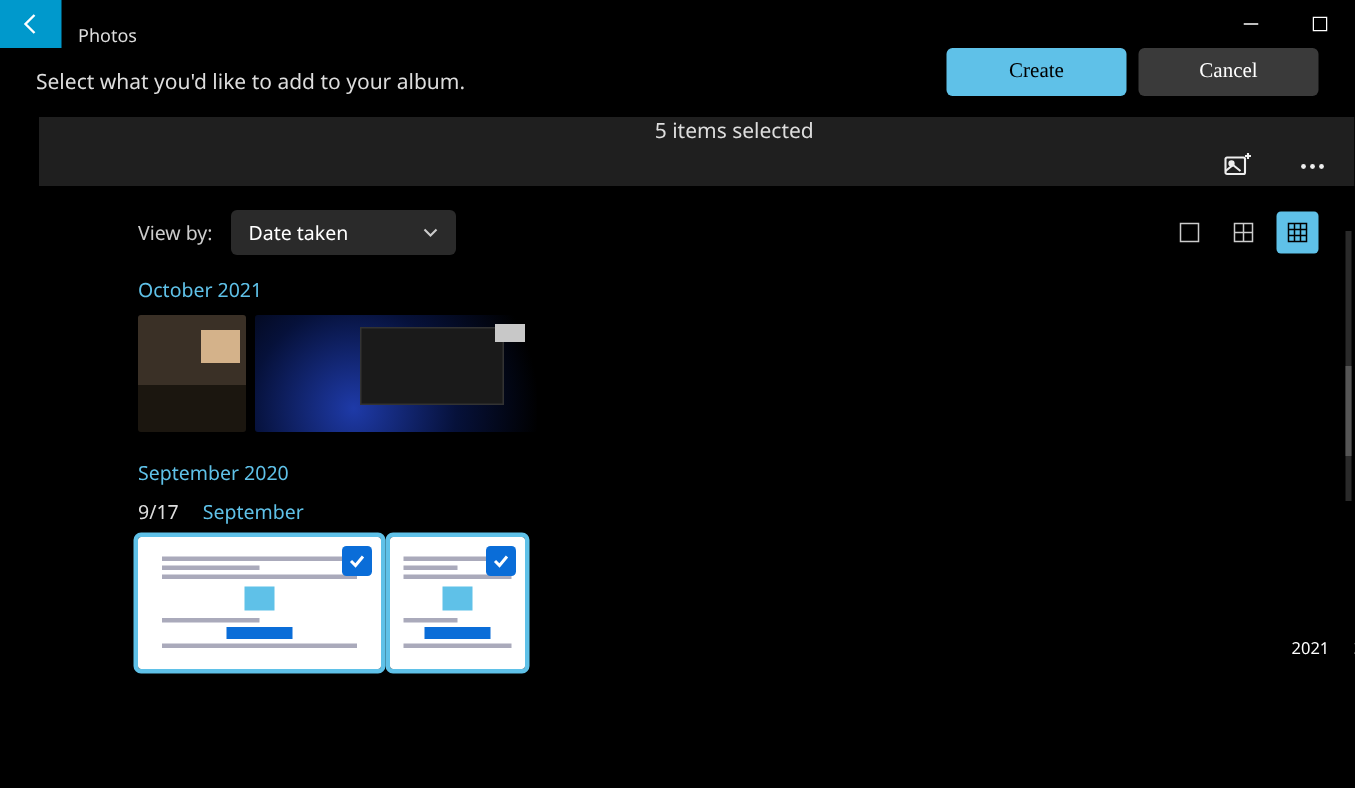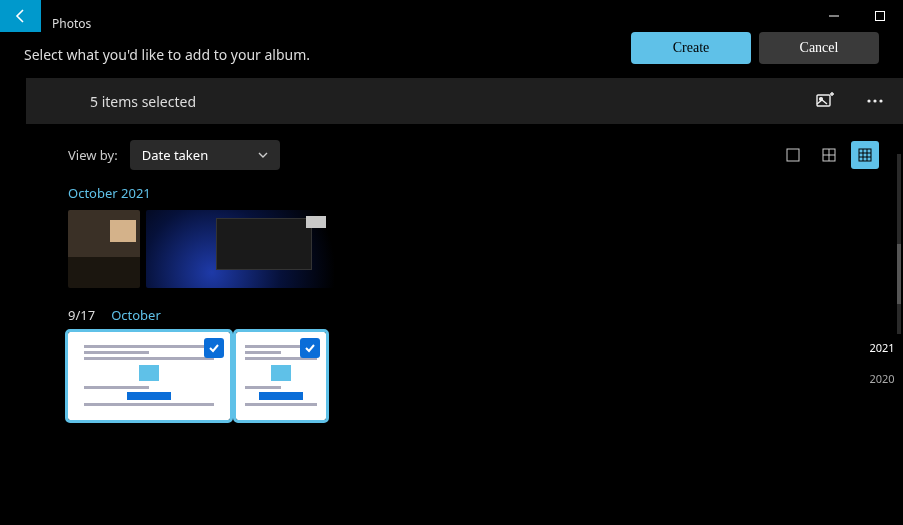--- a/index.html
+++ b/index.html
@@ -46,26 +46,27 @@
   }
   .btn-primary { background: #5fc1e8; color: #000; }
   .btn-secondary { background: #3a3a3a; color: #fff; }
   .selection-bar {
     margin: 8px 0 0 26px;
     height: 46px;
     background: #1f1f1f;
     display: flex;
     align-items: center;
     padding: 0 14px 0 64px;
+    flex-direction: column;
   }
   .sel-count { font-size: 14px; color: #ddd; }
   .sel-actions { margin-left: auto; display: flex; align-items: center; gap: 22px; }
   .icon-btn { cursor: pointer; display:flex; align-items:center; justify-content:center; width:28px; height:28px; }
   .content {
-    padding: 16px 24px 0 68px;
+    padding: 16px 24px 0 92px;
     position: relative;
   }
   .viewby-row { display: flex; align-items: center; gap: 12px; margin-bottom: 14px; }
   .viewby-label { font-size: 13px; color: #ccc; }
   .dropdown {
     background: #2a2a2a; border-radius: 4px;
     padding: 6px 12px; font-size: 13px;
     display: flex; align-items: center; gap: 50px;
     cursor: pointer;
   }
@@ -102,21 +103,21 @@
     display:flex; align-items:center; justify-content:center;
   }
   .doc-inner{width:80%;height:70%;display:flex;flex-direction:column;gap:3px;}
   .doc-line{height:3px;background:#aab;}
   .doc-line.short{width:50%;}
   .doc-inner .folder{width:20px;height:16px;background:#5fc1e8;align-self:center;margin:2px 0;}
   .doc-inner .bluebtn{width:44px;height:8px;background:#0a6dd8;align-self:center;}
   .thumb-doc2 { width: 90px; height: 88px;}
   .year-rail {
     position: absolute; right: 0; top: 140px; bottom: 0; width: 42px;
-    display: flex; flex-direction: column; align-items: center; gap: 16px;
+    display: flex; flex-direction: row; align-items: center; gap: 16px;
     padding-top: 200px;
   }
   .year-rail .y { font-size: 11px; color: #aaa; cursor: pointer; }
   .year-rail .y.active{ color:#fff; }
   .scrollbar{ position:absolute; right:2px; top:154px; width:4px; height:180px; background:#2a2a2a; }
   .scrollbar .handle{ width:100%; height:60px; background:#555; margin-top:90px; }
 </style>
 </head>
 <body>
 
@@ -205,23 +206,24 @@
       </div>
     </div>
   </div>
 
   <div class="group-header">October 2021</div>
   <div class="thumbs">
     <div class="thumb thumb-room"></div>
     <div class="thumb thumb-desk"></div>
   </div>
 
+  <div class="group-header">September 2020</div>
   <div class="group-sub">
     <span>9/17</span>
-    <span class="unselect">October</span>
+    <span class="unselect">September</span>
   </div>
   <div class="thumbs">
     <div class="thumb thumb-doc sel">
       <div class="doc-inner">
         <div class="doc-line"></div>
           <div class="doc-line short"></div>
           <div class="doc-line"></div>
         <div class="folder"></div>
           <div class="doc-line short"></div>
           <div class="bluebtn"></div>

